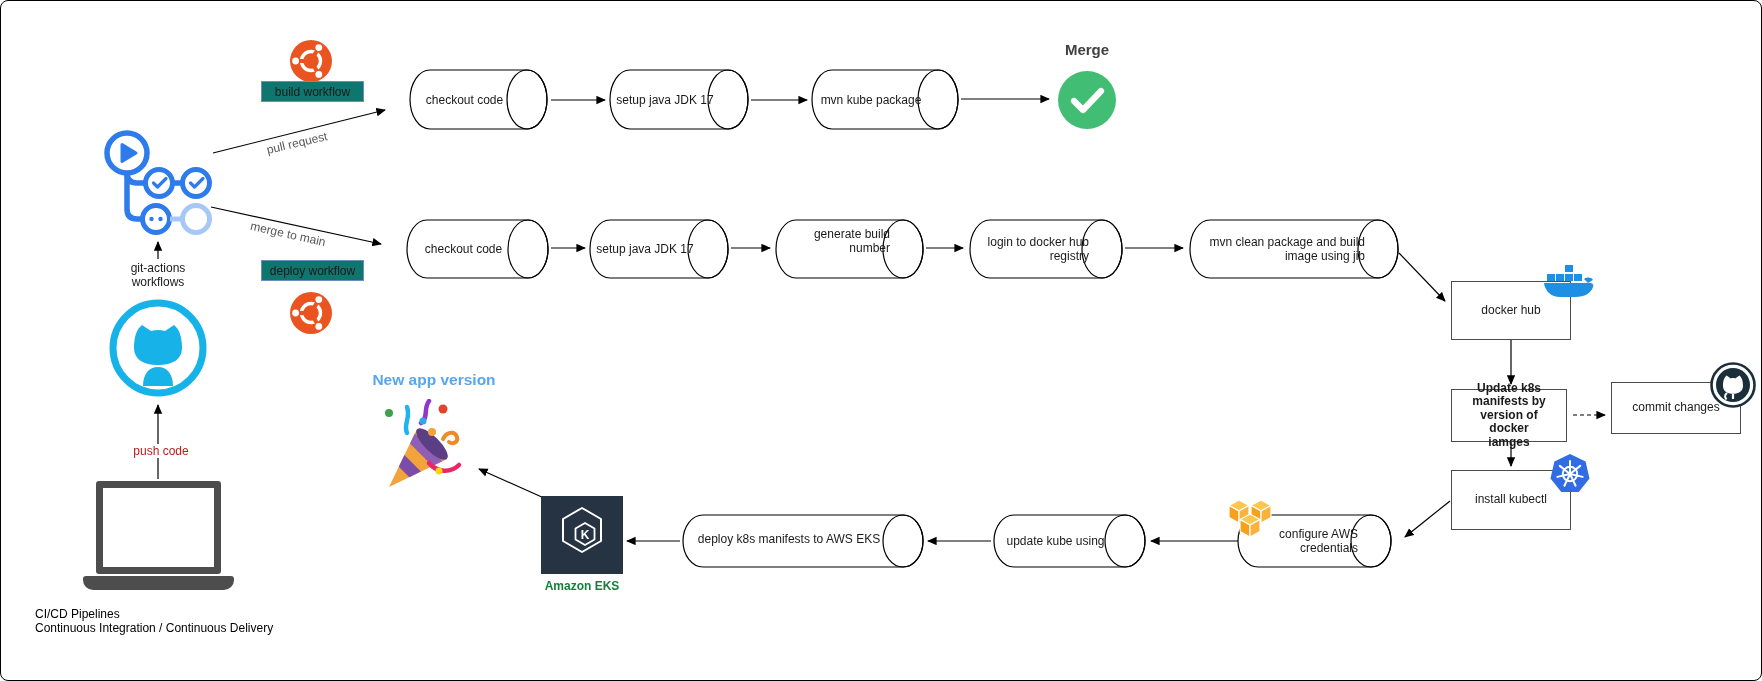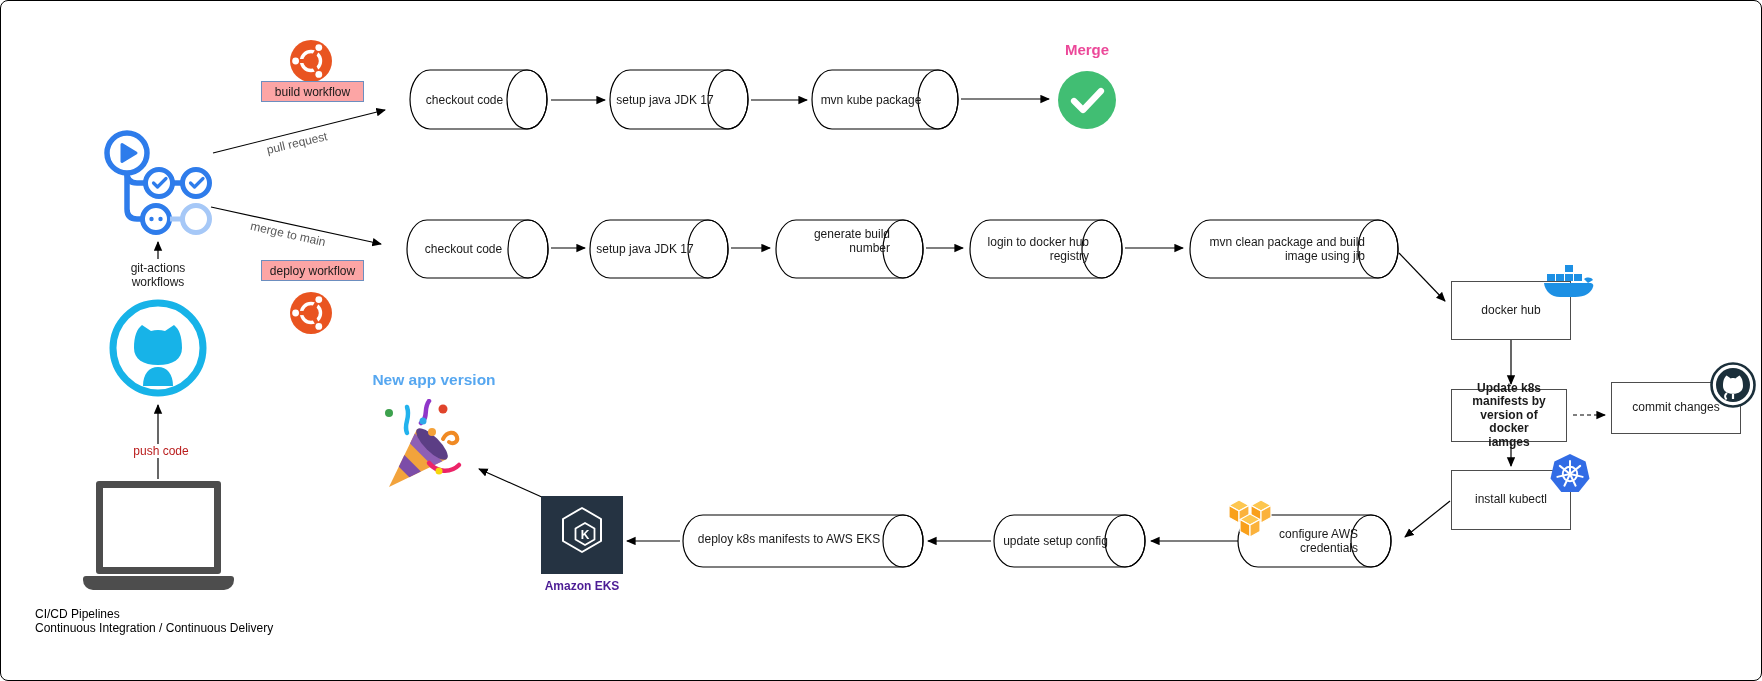--- a/index.html
+++ b/index.html
@@ -20,32 +20,32 @@
     font-size:12px; line-height:14px; color:#1a1a1a;
   }
   
   .box{
     position:absolute; background:#fff; border:1px solid #4d4d4d;
     display:flex; align-items:center; justify-content:center; text-align:center;
     font-size:12px; line-height:13.5px; padding:20px; box-sizing:border-box;
   }
   
   .tag{
-    position:absolute; background:#fca5a5; border:1px solid #6c8ebf;
+    position:absolute; background:#0f766e; border:1px solid #6c8ebf;
     display:flex; align-items:center; justify-content:center;
     font-size:12px; height:21px; box-sizing:border-box;
   }
   .edge-label{
     position:absolute; font-size:12px; color:#595959; background:#fff;
     padding:0 3px; text-align:center; white-space:nowrap;
   }
   .small-caption{position:absolute; font-size:12px; line-height:14px; text-align:center; color:#1a1a1a;}
-  .merge-title{position:absolute; font-size:15px; font-weight:bold; color:#ec4899; text-align:center;}
+  .merge-title{position:absolute; font-size:15px; font-weight:bold; color:#404040; text-align:center;}
   .new-app{position:absolute; font-size:15.5px; font-weight:bold; color:#56a7f0; text-align:center;}
-  .eks-caption{position:absolute; font-size:12px; font-weight:bold; color:#4c1d95; text-align:center;}
+  .eks-caption{position:absolute; font-size:12px; font-weight:bold; color:#15803d; text-align:center;}
   .footer{position:absolute; left:34px; top:606px; font-size:12px; line-height:14px; color:#000;}
   .laptop-screen{
     position:absolute; left:95px; top:480px; width:125px; height:93px;
     border:7px solid #4d4d4d; border-radius:3px; background:#fff; box-sizing:border-box;
   }
   .laptop-base{
     position:absolute; left:82px; top:575px; width:151px; height:14px;
     background:#4d4d4d; border-radius:3px 3px 10px 10px;
   }
   .eks-box{
@@ -296,21 +296,21 @@
       <polygon points="13,21.5 23,27 23,39 13,33.5" fill="#f9a01b"></polygon>
       <polygon points="33,21.5 23,27 23,39 33,33.5" fill="#fbb23c"></polygon>
     </g>
   </svg>
 
   <div class="cyl" style="left:992px;top:513px;width:153px;height:54px;">
       <svg width="153" height="54" style="position: absolute; left: 0px; top: 0px;">
         <path d="M 21,1 L 132,1 A 20 26 0 0 1 132,53 L 21,53 A 20 26 0 0 1 21,1 Z" fill="#fff" stroke="#000" stroke-width="1.2"></path>
         <ellipse cx="132" cy="27" rx="20" ry="26" fill="none" stroke="#000" stroke-width="1.2"></ellipse>
       </svg>
-    <span class="cyl-label">update setup config</span>
+    <span class="cyl-label">update kube using</span>
     </div>
 
   <div class="cyl" style="left:681px;top:513px;width:242px;height:50px;">
       <svg width="242" height="54" style="position: absolute; left: 0px; top: 0px;">
         <path d="M 21,1 L 221,1 A 20 26 0 0 1 221,53 L 21,53 A 20 26 0 0 1 21,1 Z" fill="#fff" stroke="#000" stroke-width="1.2"></path>
         <ellipse cx="221" cy="27" rx="20" ry="26" fill="none" stroke="#000" stroke-width="1.2"></ellipse>
       </svg>
     <span class="cyl-label">deploy k8s manifests to AWS EKS</span>
     </div>
 

